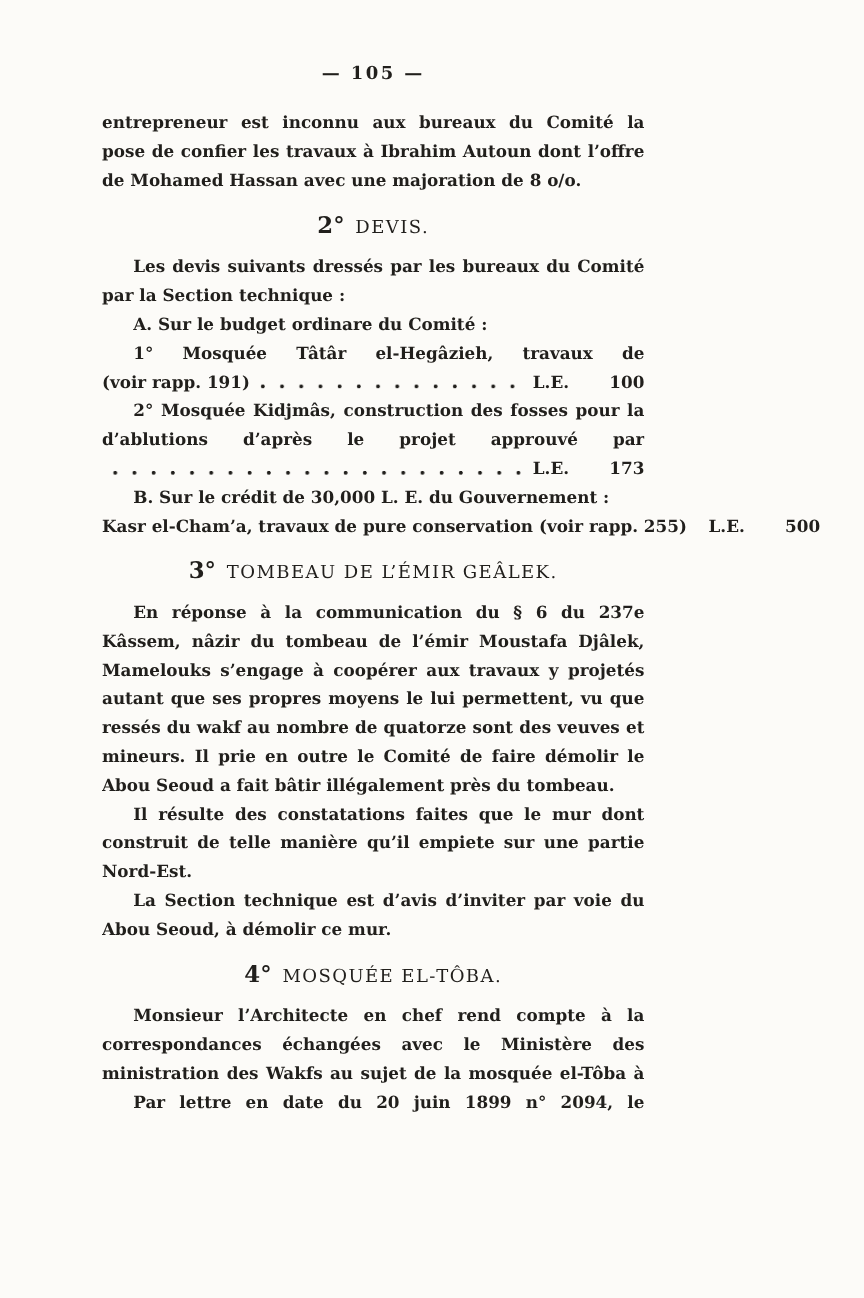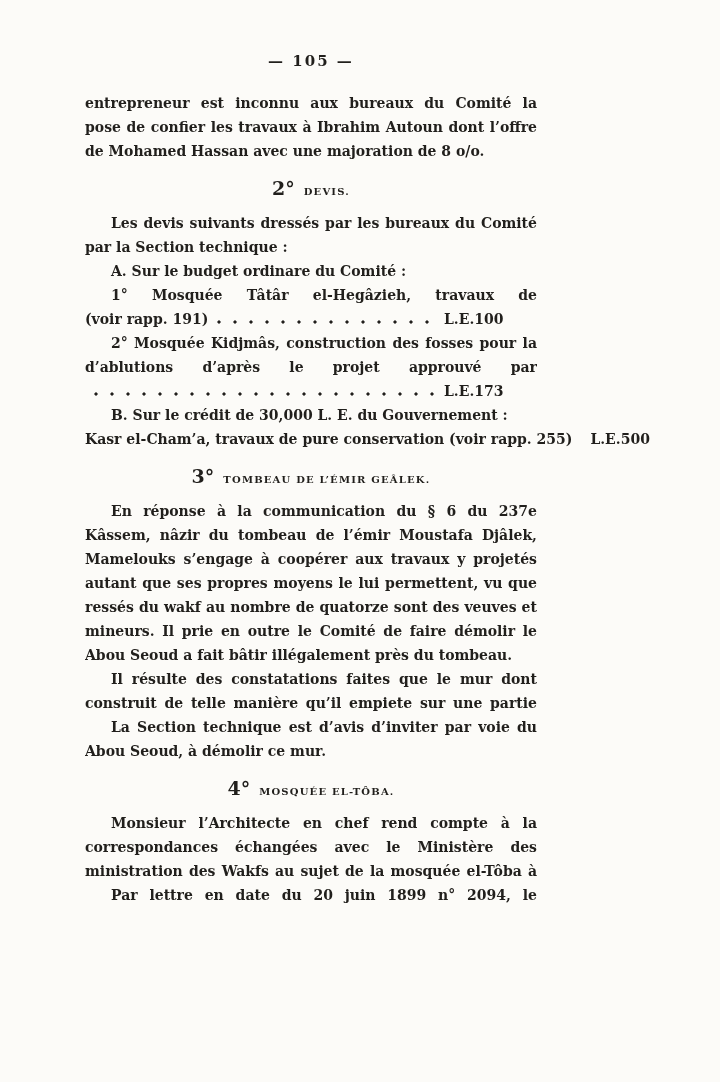--- a/index.html
+++ b/index.html
@@ -39,22 +39,22 @@
     line-height: 26px;
     height: 26px;
   }
   .h-num {
     font-size: 19px;
     font-weight: 700;
     margin-right: 9px;
     vertical-align: baseline;
   }
   .h-title {
-    font-size: 10px;
-    font-weight: 700;
+    font-size: 15px;
+    font-weight: 400;
     letter-spacing: 1.2px;
   }
   .leader-row {
     display: flex;
     align-items: baseline;
     font-size: 14px;
     font-weight: 700;
     line-height: 24px;
     height: 24px;
   }
@@ -65,20 +65,21 @@
     height: 6px;
     margin: 0 10px 6px 8px;
     background-image: radial-gradient(circle at 3px 3px, #211f1c 1.3px, rgba(0,0,0,0) 1.9px);
     background-size: 16px 6px;
     background-repeat: repeat-x;
   }
   .dots.none { background: none; }
   .amount {
     flex: 0 0 93px;
     display: flex;
+    justify-content: space-between;
     white-space: nowrap;
   }
 </style>
 </head>
 <body>
 
 <div class="sheet">
 
   <div class="pagenum">— 105 —</div>
 
@@ -144,20 +145,21 @@
     <div class="line j">Mamelouks s’engage à coopérer aux travaux y projetés par le Comité,</div>
     <div class="line j">autant que ses propres moyens le lui permettent, vu que les autres inté-</div>
     <div class="line j">ressés du wakf au nombre de quatorze sont des veuves et des orphelins</div>
     <div class="line j">mineurs. Il prie en outre le Comité de faire démolir le mur qu’un certain</div>
     <div class="line">Abou Seoud a fait bâtir illégalement près du tombeau.</div>
   </div>
 
   <div>
     <div class="line j ind">Il résulte des constatations faites que le mur dont parle le nàzir est</div>
     <div class="line j">construit de telle manière qu’il empiete sur une partie du tombeau du côté</div>
+    <div class="line">Nord-Est.</div>
   </div>
 
   <div>
     <div class="line j ind">La Section technique est d’avis d’inviter par voie du Gouvernorat, le dit</div>
     <div class="line">Abou Seoud, à démolir ce mur.</div>
   </div>
 
   <div class="heading">
     <span class="h-num">4°</span><span class="h-title">MOSQUÉE EL-TÔBA.</span>
   </div>

